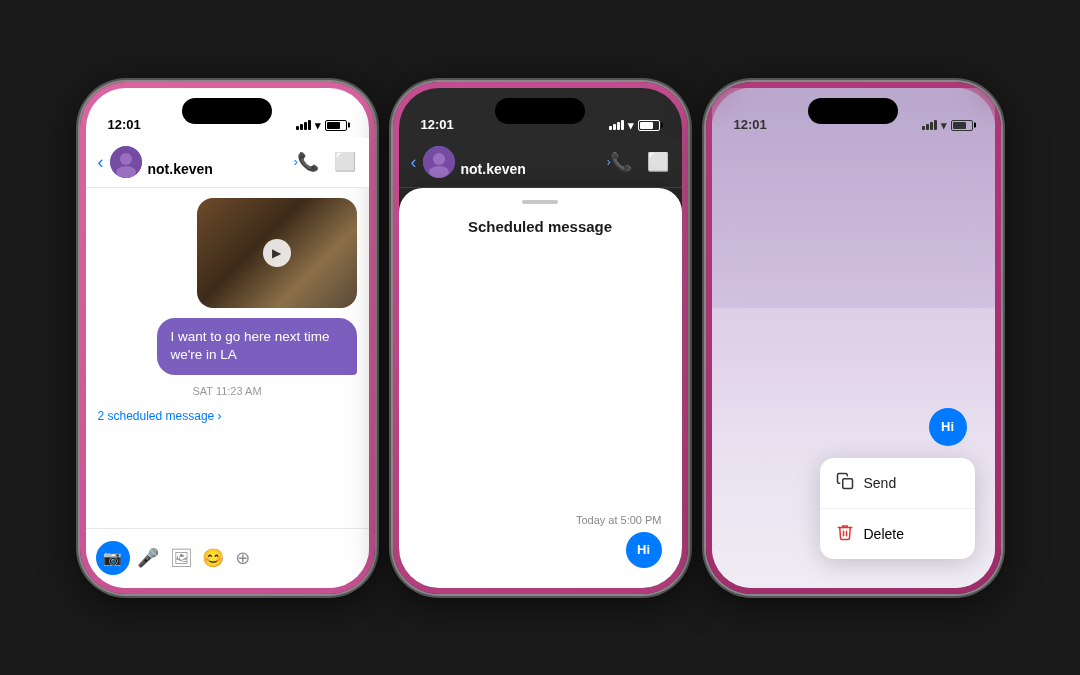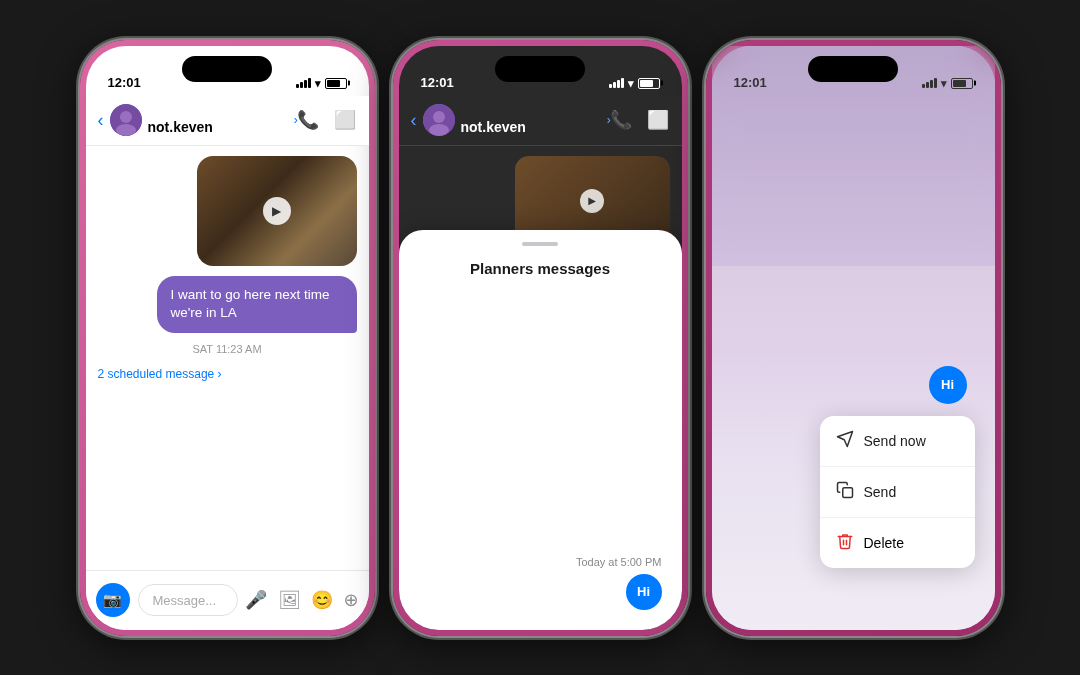--- a/index.html
+++ b/index.html
@@ -11,21 +11,21 @@
       align-items: center;
       justify-content: center;
       gap: 18px;
       font-family: -apple-system, BlinkMacSystemFont, 'Helvetica Neue', sans-serif;
       overflow: hidden;
     }
 
     
     .phone {
       width: 295px;
-      height: 596px;
+      height: 512px;
       border-radius: 46px;
       position: relative;
       box-shadow: 0 0 0 2px #888, 0 0 0 4px #555, 0 8px 40px rgba(0,0,0,0.7);
       overflow: hidden;
       flex-shrink: 0;
     }
     .phone-1 { background: linear-gradient(160deg, #d966a0, #c44f90); }
     .phone-2 { background: linear-gradient(160deg, #c44f90, #b03a7a); }
     .phone-3 { background: linear-gradient(160deg, #b03a7a, #9e2d6a); }
 
@@ -432,23 +432,20 @@
 
       <div class="msg-timestamp">SAT 11:23 AM</div>
 
 
 
       <div class="scheduled-notice">2 scheduled message ›</div>
     </div>
 
     <div class="chat-input">
       <div class="camera-btn">📷</div>
-      <div class="input-field">
-        <span style="color:#aaa;font-size:13px;">Message...</span>
-      </div>
       <div class="input-icons">
         <span class="input-icon">🎤</span>
         <span class="input-icon">🖼</span>
         <span class="input-icon">😊</span>
         <span class="input-icon">⊕</span>
       </div>
     </div>
   </div>
 </div>
 
@@ -493,21 +490,21 @@
     <div style="position:absolute;top:100px;left:0;right:0;height:220px;background:#2a2a2a;padding:10px 12px;display:flex;flex-direction:column;gap:8px;">
       <div style="align-self:flex-end;width:155px;height:90px;border-radius:14px;background:linear-gradient(135deg,#6d4c2a,#3d2b1a);display:flex;align-items:center;justify-content:center;">
         <div style="width:24px;height:24px;background:rgba(255,255,255,0.8);border-radius:50%;display:flex;align-items:center;justify-content:center;font-size:10px;color:#333;">▶</div>
       </div>
       <div style="align-self:flex-end;background:#7B5EBE;color:#fff;padding:8px 12px;border-radius:18px 18px 4px 18px;font-size:12px;max-width:190px;line-height:1.4;">I want to go here next time we're in LA</div>
       <div style="align-self:center;font-size:11px;color:#aaa;">SAT 11:23 AM</div>
     </div>
 
     <div class="bottom-sheet">
       <div class="sheet-handle"></div>
-      <div class="sheet-title">Planners messages</div>
+      <div class="sheet-title">Scheduled message</div>
       <div class="sheet-content"></div>
       <div class="sheet-footer">
         <span class="sheet-timestamp">Today at 5:00 PM</span>
         <div class="hi-bubble">
           <span>Hi</span>
         </div>
       </div>
     </div>
   </div>
 </div>
@@ -536,28 +533,20 @@
         </div>
       </div>
     </div>
 
     <div class="hi-bubble-right">
       <span>Hi</span>
     </div>
 
     <div class="context-menu">
 
-      <div class="context-item">
-        <span class="context-icon">
-          <svg width="18" height="18" viewBox="0 0 24 24" fill="none" stroke="#333" stroke-width="2" stroke-linecap="round" stroke-linejoin="round">
-            <polygon points="22 2 15 22 11 13 2 9 22 2"></polygon>
-          </svg>
-        </span>
-        <span>Send now</span>
-      </div>
 
       <div class="context-item">
         <span class="context-icon">
           <svg width="18" height="18" viewBox="0 0 24 24" fill="none" stroke="#333" stroke-width="2" stroke-linecap="round" stroke-linejoin="round">
             <rect x="9" y="9" width="13" height="13" rx="2" ry="2"></rect>
             <path d="M5 15H4a2 2 0 01-2-2V4a2 2 0 012-2h9a2 2 0 012 2v1"></path>
           </svg>
         </span>
         <span>Send</span>
       </div>

